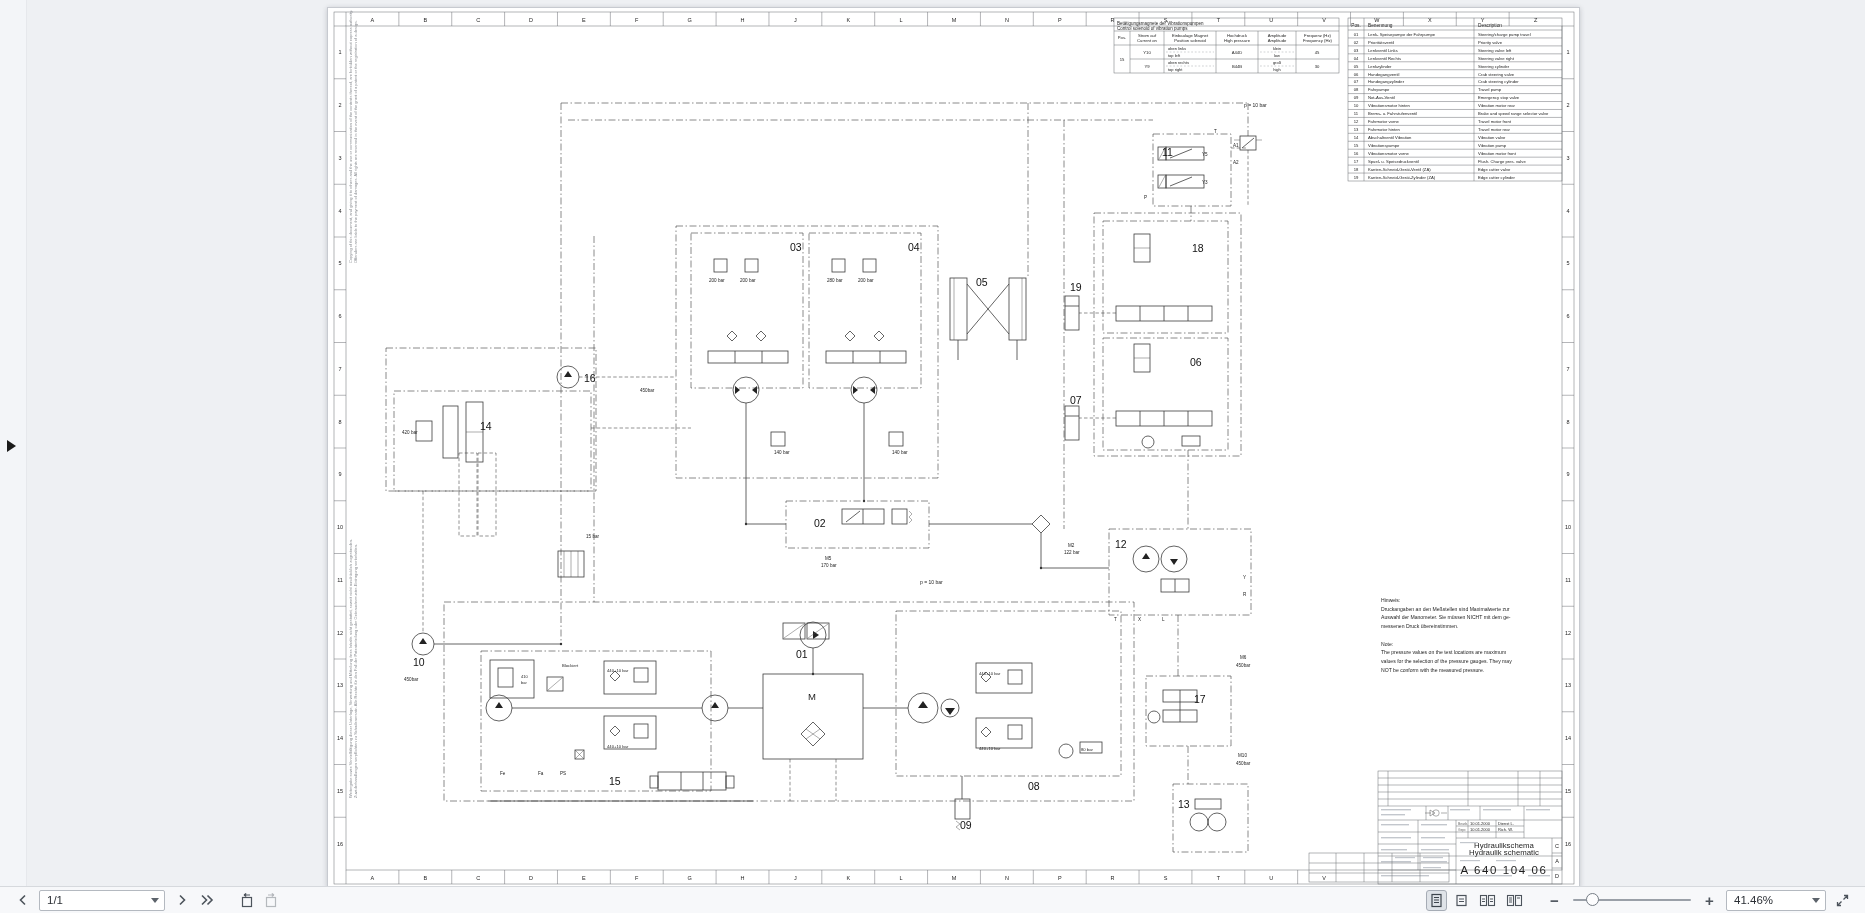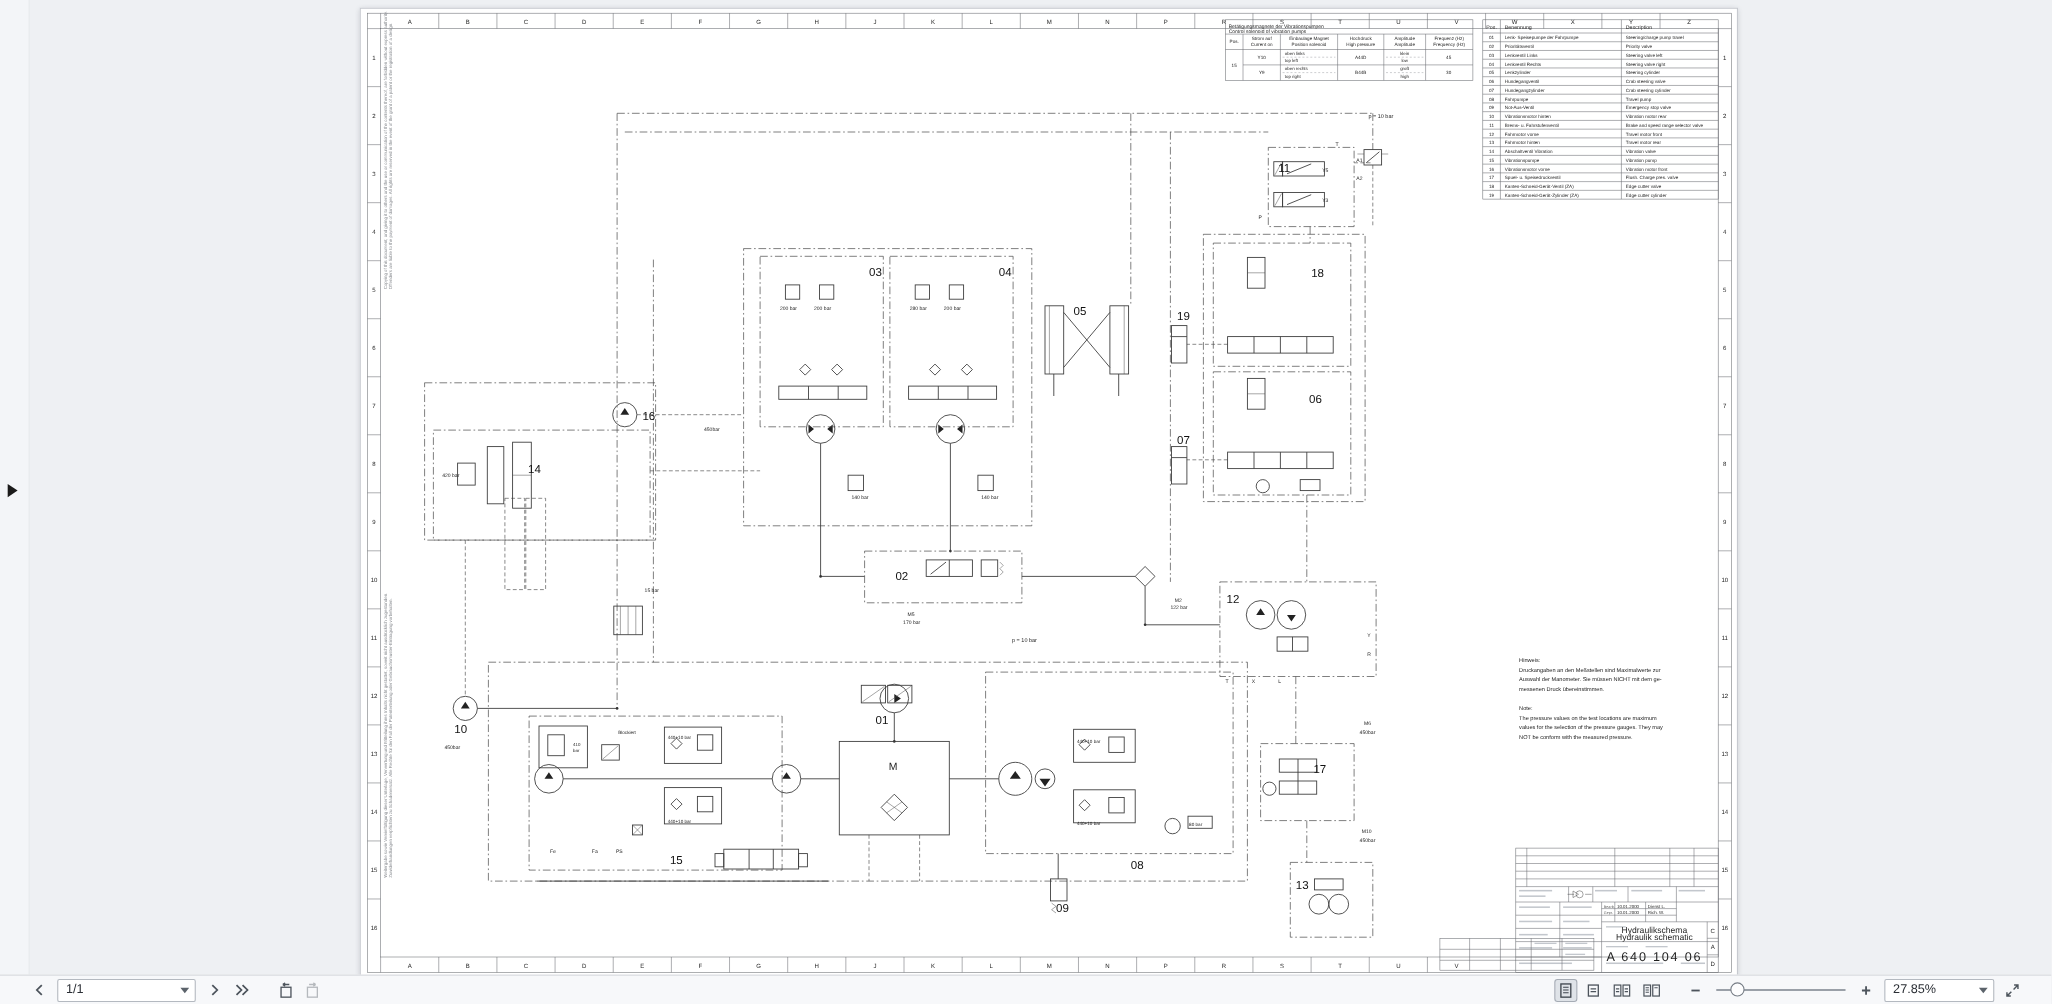--- a/index.html
+++ b/index.html
@@ -22,21 +22,21 @@
   .dot{fill:#333}
   text{font-family:"Liberation Sans",sans-serif;fill:#1e1e1e}
   .t55{font-size:5.5px}.t5{font-size:5.1px}.t48{font-size:4.8px}
   .t45{font-size:4.5px}.t42{font-size:4.2px}.t4{font-size:4px}
   .mid{text-anchor:middle}
   .cid{font-size:10.5px;fill:#111}
   .tb8{font-size:7.8px}.tbn{font-size:11.5px;letter-spacing:1.6px}
   .g3{font-size:3.4px;fill:#666}.rot{fill:#8a8d92}
   
   #toolbar{position:absolute;left:0;top:886px;width:1865px;height:27px;background:#f7f8fa;
-    border-top:1px solid #d6d9dd;display:flex;align-items:center;box-sizing:border-box;padding:0 23px;}
+    border-top:1px solid #d6d9dd;display:flex;align-items:center;box-sizing:border-box;padding:0 10px;}
   .tbtn{background:none;border:1px solid transparent;border-radius:3px;height:21px;min-width:21px;
     display:flex;align-items:center;justify-content:center;padding:0 2px;margin:0 2px;cursor:pointer;color:#4d545c;}
   .tbtn.active{background:#dfe3e8;border-color:#a6acb5}
   .tbtn.disabled{opacity:.38;cursor:default}
   .combo{display:flex;align-items:center;justify-content:space-between;background:#fff;
     border:1px solid #b4b9c0;border-radius:2px;height:19px;font-size:11.5px;color:#2b2f35;
     padding:0 5px 0 7px;margin:0 4px;cursor:pointer;}
   .combo .caret{width:0;height:0;border-left:4px solid transparent;border-right:4px solid transparent;
     border-top:5px solid #5c636b;margin-left:8px;}
   #page-combo{width:112px}
@@ -789,21 +789,21 @@
           </svg>
       </button>
       <span class="sep"></span>
       <button class="tbtn glyph">−</button>
       <div id="slider">
         <div class="track"></div>
         <div class="knob"></div>
       </div>
       <button class="tbtn glyph">+</button>
       <div class="combo" id="zoom-combo">
-        <span>27.85%</span>
+        <span>41.46%</span>
         <span class="caret"></span>
       </div>
       <button class="tbtn">
         <svg width="15" height="15" viewBox="0 0 15 15">
             <path d="M9 2.5h3.5V6M12.5 2.5L8.5 6.5M6 12.5H2.5V9M2.5 12.5l4-4" fill="none" stroke="#4d545c" stroke-width="1.3"></path>
           </svg>
       </button>
     </div>
   </div>
 </div>

